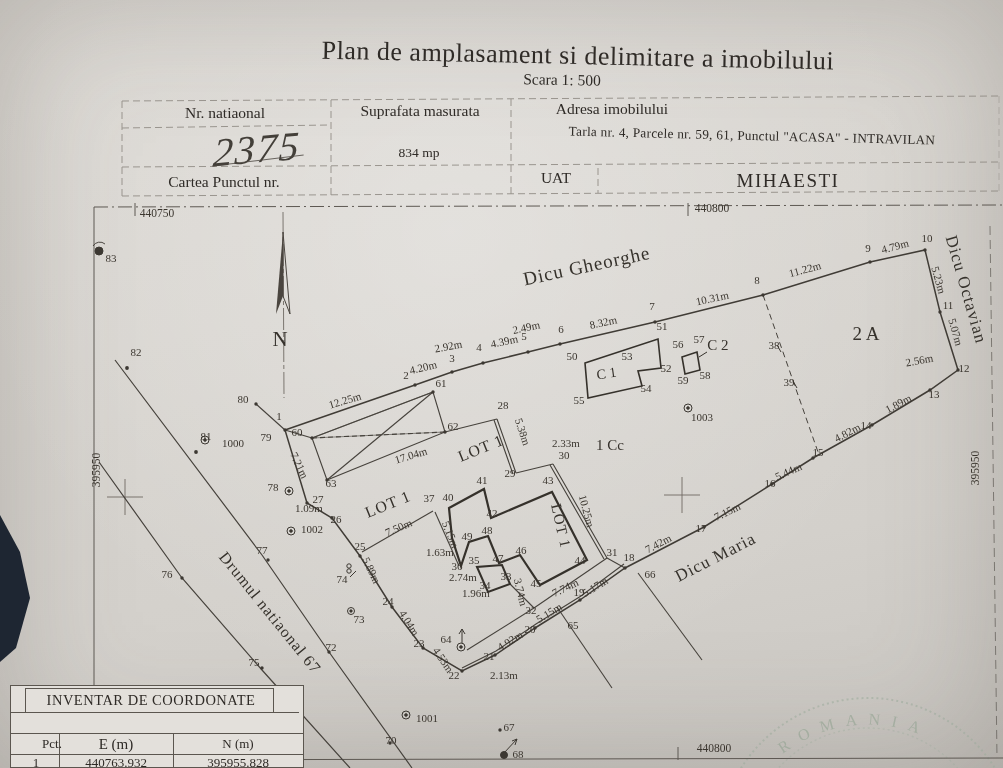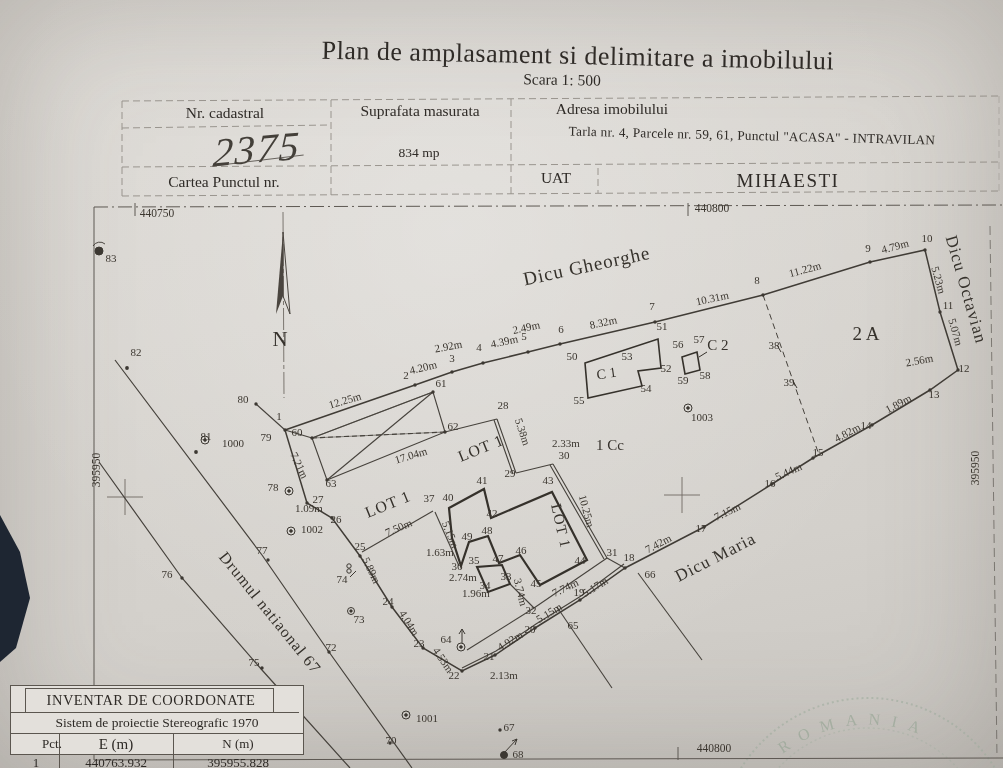--- a/index.html
+++ b/index.html
@@ -18,21 +18,21 @@
   .hand{font-size:40px;font-style:italic;color:#433f39;
         transform:translate(-50%,-50%) rotate(-5deg) skewX(-8deg);letter-spacing:2px;}
   .hand-strike{position:absolute;width:92px;height:0;border-top:1.6px solid #4a453f;
         transform:rotate(-7deg);opacity:.8;}
   .b834{font-size:13.5px;font-weight:normal;margin-top:16px;}
   .tarla{font-size:13.2px;transform:translate(-50%,-50%) rotate(1.4deg);letter-spacing:.3px;}
   .mih{font-size:19px;letter-spacing:1.5px;}
   svg text.plbl{font-family:"Liberation Serif","DejaVu Serif",serif;fill:#3b362f;text-anchor:middle;}
   svg text.name{fill:#36322c;}
   
-  .ctab{position:absolute;left:10px;top:685px;width:294px;height:70px;
+  .ctab{position:absolute;left:10px;top:685px;width:294px;height:83px;
         background:#e3e0db;border:1px solid #5b564f;box-sizing:border-box;font-family:Liberation Serif, serif;}
   .ctab .cell{position:absolute;color:#2e2a26;text-align:center;
         transform:translate(-50%,-50%);white-space:nowrap;}
   .cline{position:absolute;background:#5b564f;}
 </style>
 </head>
 <body>
 
 <div class="page">
 
@@ -354,21 +354,21 @@
       <text x="111" y="262" font-size="11" class="plbl">83</text>
       <text x="233" y="447" font-size="11" class="plbl">1000</text>
       <text x="427" y="722" font-size="11" class="plbl">1001</text>
       <text x="312" y="533" font-size="11" class="plbl">1002</text>
       <text x="702" y="421" font-size="11" class="plbl">1003</text>
     </svg>
 
   <div class="txt doc-title" style="left:578px;top:56px;">Plan de amplasament si delimitare a imobilului</div>
   <div class="txt doc-sub" style="left:562px;top:80px;">Scara 1: 500</div>
 
-  <div class="txt h15" style="left:225px;top:113px;">Nr. cadastral</div>
+  <div class="txt h15" style="left:225px;top:113px;">Nr. natiaonal</div>
   <div class="txt hand" style="left:257px;top:149px;">2375</div>
   <div class="hand-strike" style="left:212px;top:160px;"></div>
 
   <div class="txt h15" style="left:420px;top:111px;">Suprafata masurata</div>
   <div class="txt b834" style="left:419px;top:137px;">834 mp</div>
 
   <div class="txt h15" style="left:612px;top:109px;">Adresa imobilului</div>
   <div class="txt tarla" style="left:752px;top:136px;">Tarla nr. 4, Parcele nr. 59, 61, Punctul "ACASA" - INTRAVILAN</div>
 
   <div class="txt h15" style="left:224px;top:182px;">Cartea Punctul nr.</div>
@@ -379,21 +379,20 @@
     <div class="cline" style="left:14px;top:2px;width:248px;height:1px;"></div>
     <div class="cline" style="left:14px;top:2px;width:1px;height:24px;"></div>
     <div class="cline" style="left:262px;top:2px;width:1px;height:24px;"></div>
     <div class="cline" style="left:0px;top:26px;width:288px;height:1px;"></div>
     <div class="cline" style="left:0px;top:47px;width:292px;height:1px;"></div>
     <div class="cline" style="left:0px;top:68px;width:292px;height:1px;"></div>
     <div class="cline" style="left:48px;top:47px;width:1px;height:36px;"></div>
     <div class="cline" style="left:162px;top:47px;width:1px;height:36px;"></div>
 
     <div class="cell" style="left:140px;top:14px;font-size:14.5px;letter-spacing:.5px;">INVENTAR DE COORDONATE</div>
-    <div class="cell" style="left:146px;top:37px;font-size:13.5px;">Sistem de proiectie Stereografic 1970</div>
     <div class="cell" style="left:25px;top:58px;font-size:13px;margin-left:16px;">Pct.</div>
     <div class="cell" style="left:105px;top:58px;font-size:15px;">E (m)</div>
     <div class="cell" style="left:227px;top:58px;font-size:13px;">N (m)</div>
     <div class="cell" style="left:25px;top:77px;font-size:13px;">1</div>
     <div class="cell" style="left:105px;top:77px;font-size:13px;">440763.932</div>
     <div class="cell" style="left:227px;top:77px;font-size:13px;">395955.828</div>
   </div>
 
 </div>
 

